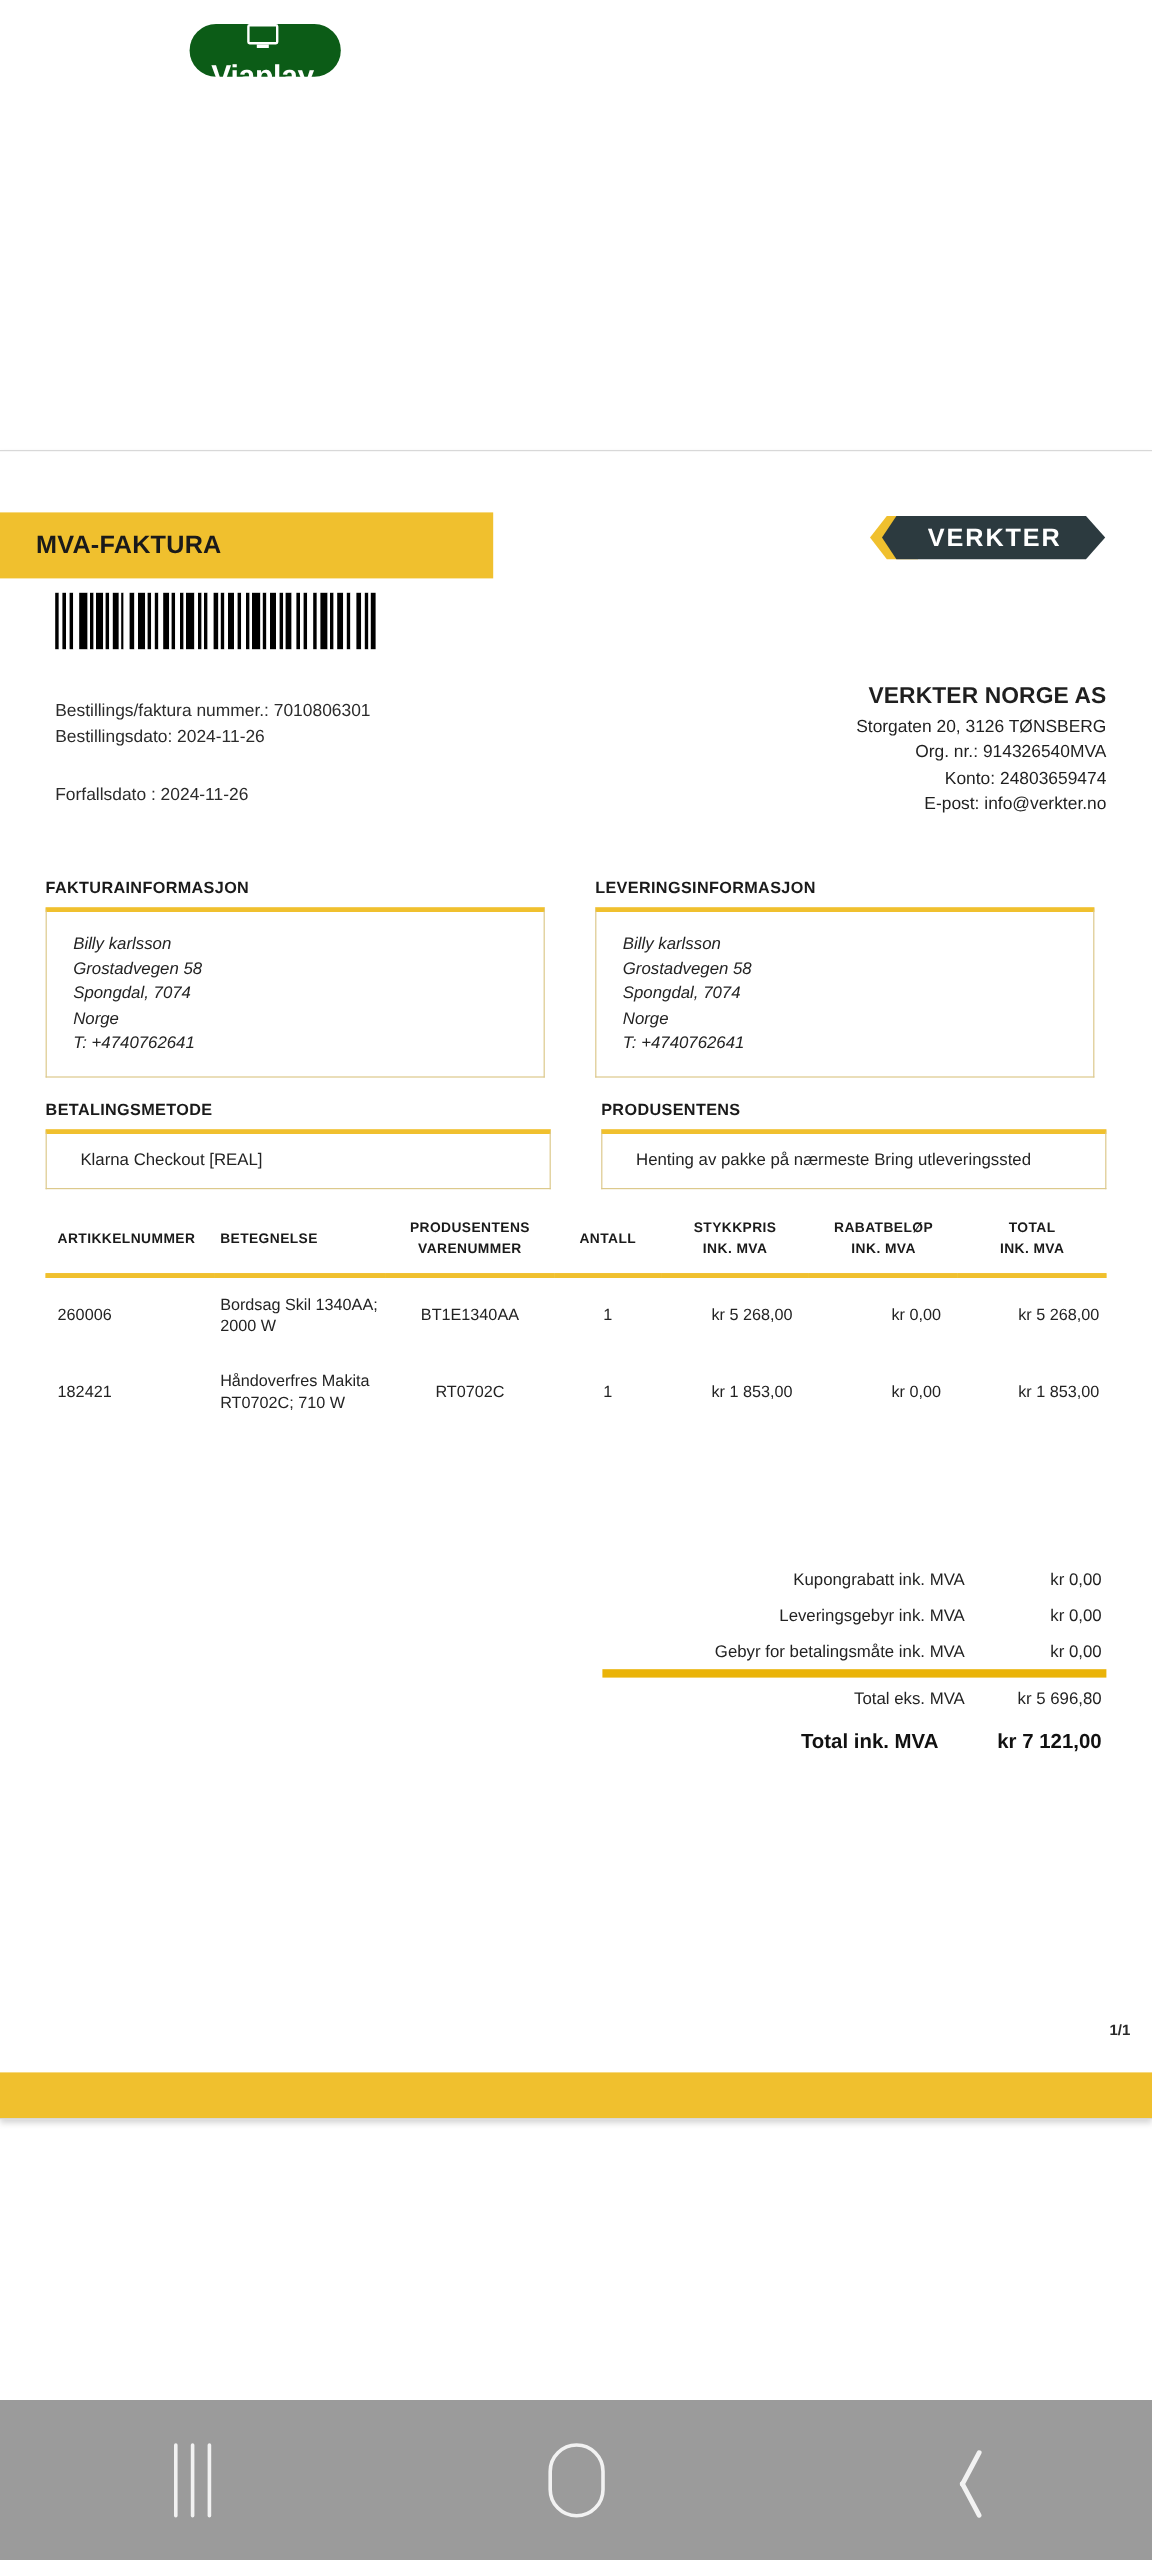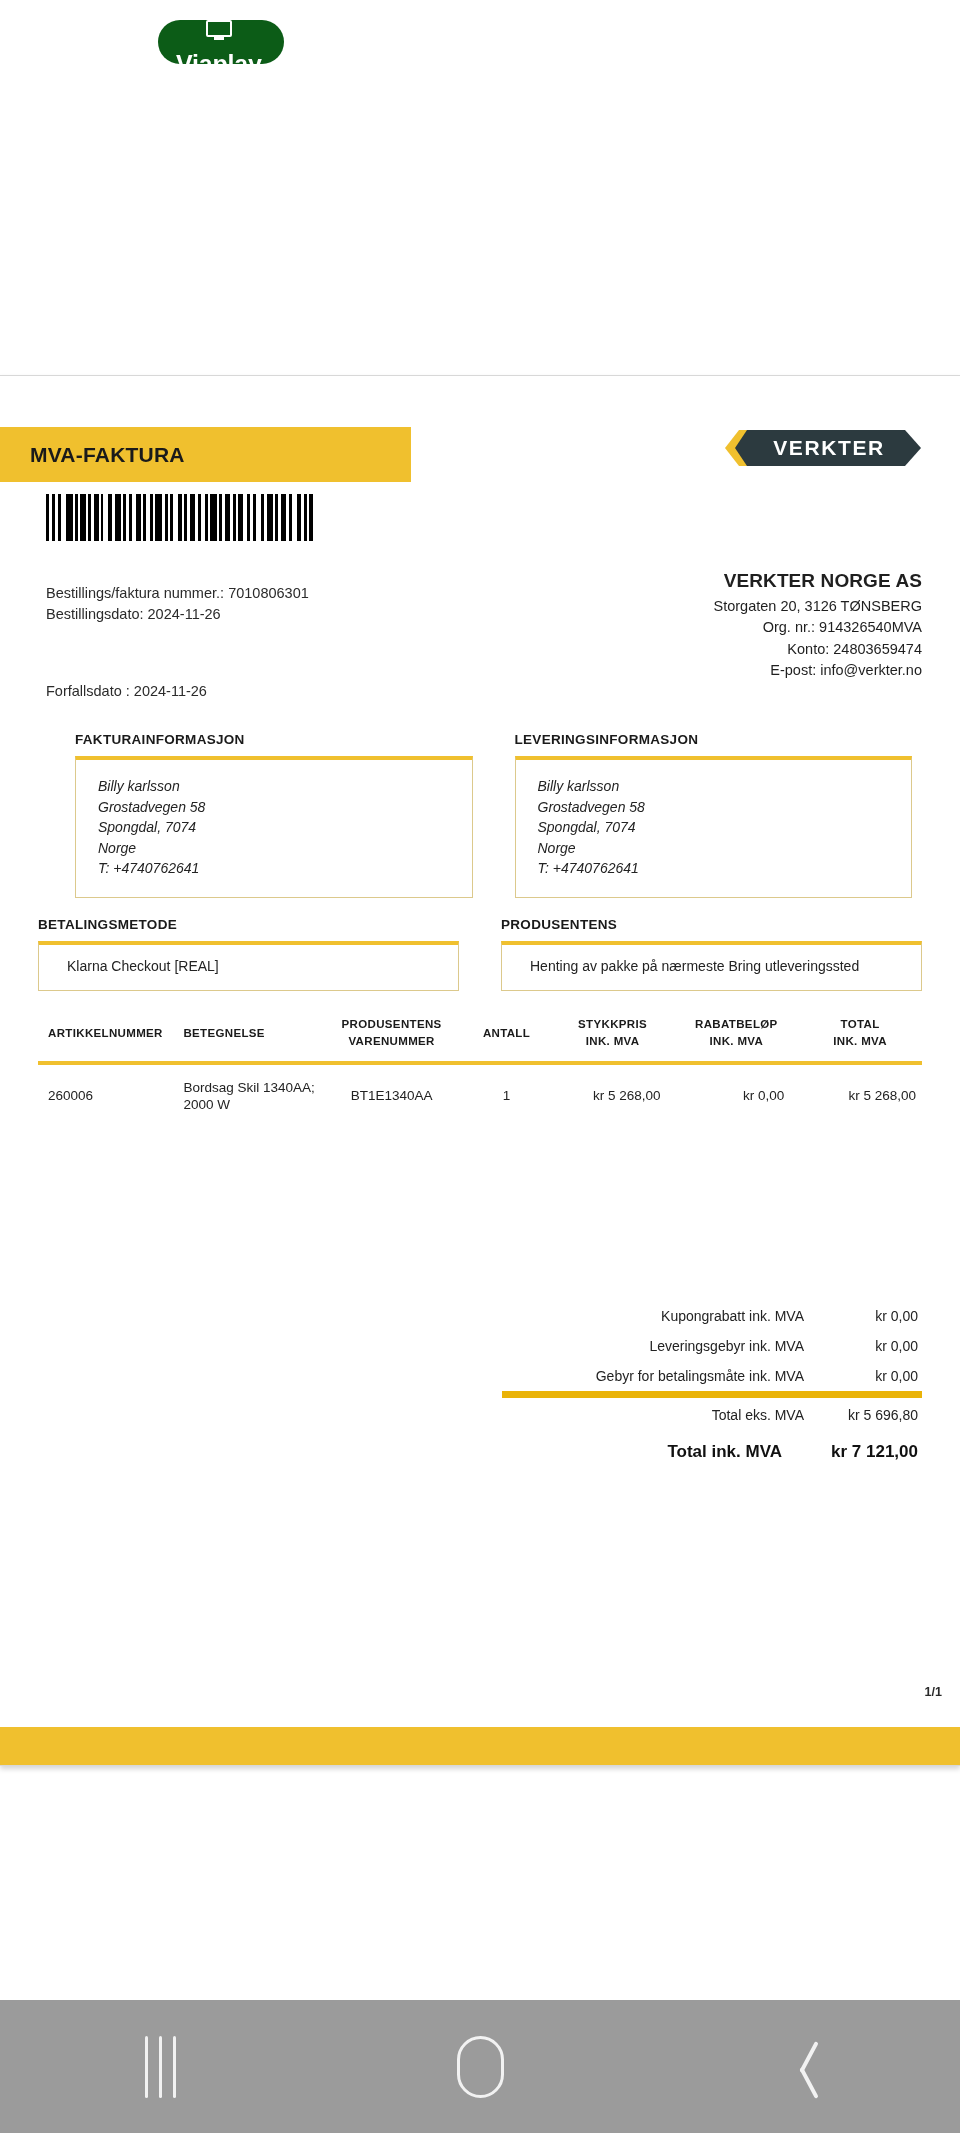--- a/index.html
+++ b/index.html
@@ -126,21 +126,21 @@
   
   .order-meta {
     position: absolute;
     left: 46px;
     top: 207px;
     font-size: 14.5px;
     color: #2b2b2b;
     line-height: 1.42;
   }
   .order-meta .due {
-    margin-top: 57px;
+    margin-top: 29px;
   }
 
   
   .company-block {
     position: absolute;
     right: 38px;
     top: 194px;
     text-align: right;
     color: #1f1f1f;
   }
@@ -156,21 +156,20 @@
   }
 
   
   .info-row {
     position: absolute;
     left: 38px;
     right: 48px;
     top: 356px;
     display: flex;
     gap: 42px;
-    margin-left: 37px;
   }
   .info-col { flex: 1 1 0; min-width: 0; }
   .info-heading {
     font-size: 13.5px;
     font-weight: bold;
     color: #1a1a1a;
     letter-spacing: 0.3px;
     margin-bottom: 9px;
   }
   .info-box {
@@ -550,20 +549,29 @@
         <tbody>
           <tr>
             <td class="c-art">260006</td>
             <td class="c-desc">Bordsag Skil 1340AA; 2000 W</td>
             <td class="c-mfr">BT1E1340AA</td>
             <td class="c-qty">1</td>
             <td class="c-price">kr 5 268,00</td>
             <td class="c-disc">kr 0,00</td>
             <td class="c-total">kr 5 268,00</td>
           </tr>
+          <tr>
+            <td class="c-art">182421</td>
+            <td class="c-desc">Håndoverfres Makita RT0702C; 710 W</td>
+            <td class="c-mfr">RT0702C</td>
+            <td class="c-qty">1</td>
+            <td class="c-price">kr 1 853,00</td>
+            <td class="c-disc">kr 0,00</td>
+            <td class="c-total">kr 1 853,00</td>
+          </tr>
         </tbody>
       </table>
 
       <div class="totals">
         <div class="trow">
           <span class="tlabel">Kupongrabatt ink. MVA</span>
           <span class="tvalue">kr 0,00</span>
         </div>
         <div class="trow">
           <span class="tlabel">Leveringsgebyr ink. MVA</span>

